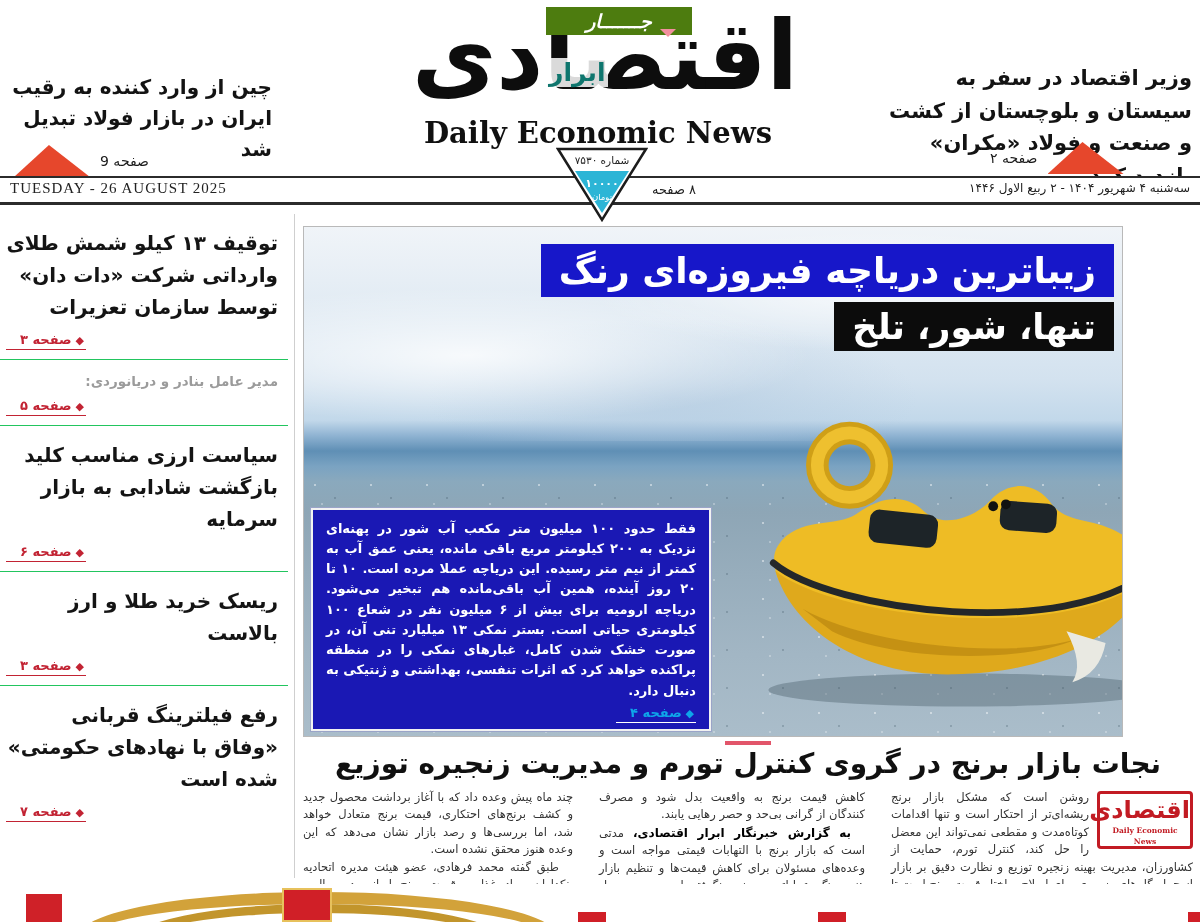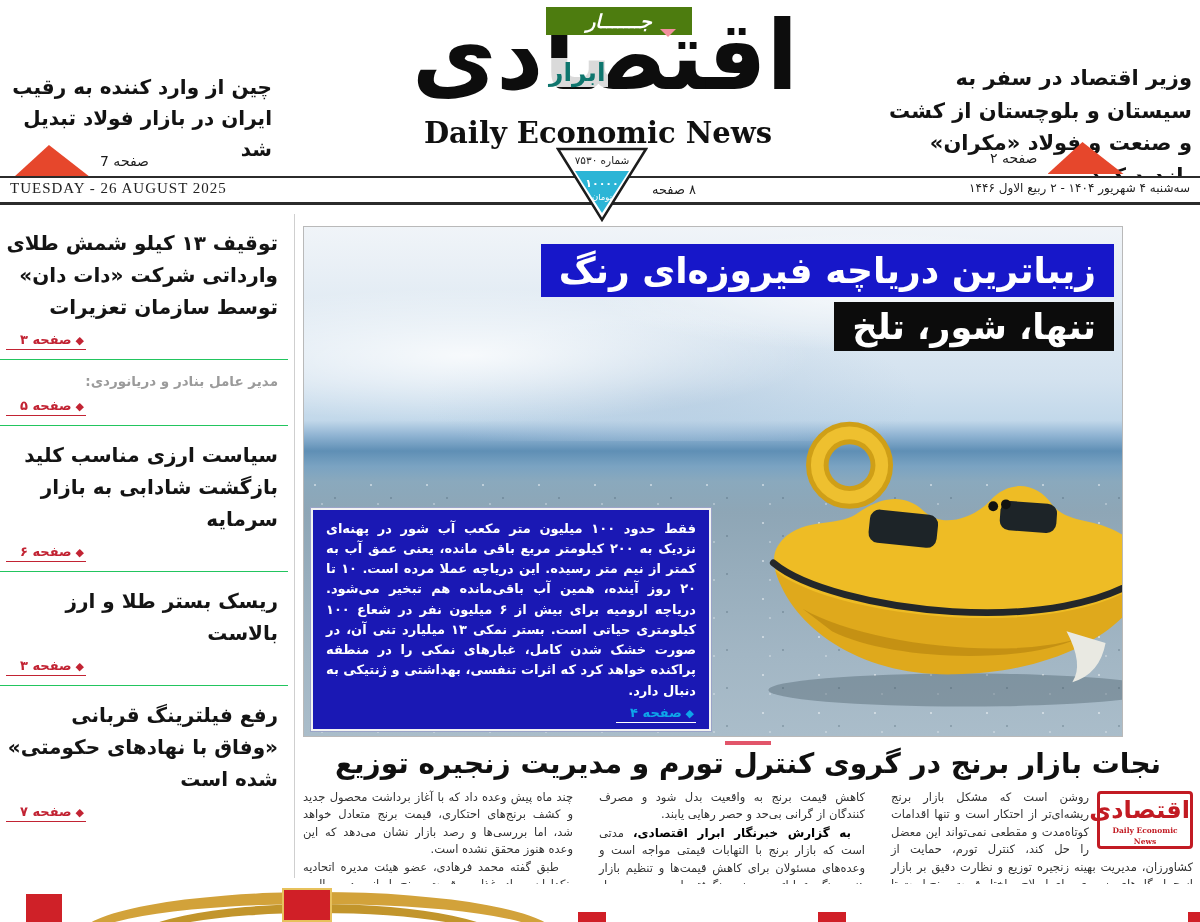--- a/index.html
+++ b/index.html
@@ -117,21 +117,21 @@
   .ad-tab3 { position:absolute; right:0px;  top:28px; width:12px; height:10px; background:#d01f27; }
 </style>
 </head>
 <body>
 
 <div id="canvas">
 
   <div id="head-left" class="side-head">چین از وارد کننده به رقیب ایران در بازار فولاد تبدیل شد</div>
   <div id="pgrow-left" class="pgrow">
     <span class="tri-up"></span>
-    <span>صفحه 7</span>
+    <span>صفحه 9</span>
   </div>
 
   <div id="head-right" class="side-head">وزیر اقتصاد در سفر به سیستان و بلوچستان از کشت و صنعت و فولاد «مکران» بازدید کرد</div>
   <div id="pgrow-right" class="pgrow">
     <span>صفحه ۲</span>
     <span class="tri-up"></span>
   </div>
 
   <div id="masthead">
     <div id="stamp">جـــــــار</div>
@@ -165,21 +165,21 @@
       <span class="sb-kicker">مدیر عامل بنادر و دریانوردی:</span>
       <div class="mk-row"><span class="mk">صفحه ۵</span></div>
     </div>
 
     <div class="sb-item">
       <span class="sb-title">سیاست ارزی مناسب کلید بازگشت شادابی به بازار سرمایه</span>
       <div class="mk-row"><span class="mk">صفحه ۶</span></div>
     </div>
 
     <div class="sb-item">
-      <span class="sb-title">ریسک بستر طلا و ارز بالاست</span>
+      <span class="sb-title">ریسک خرید طلا و ارز بالاست</span>
       <div class="mk-row"><span class="mk">صفحه ۳</span></div>
     </div>
 
     <div class="sb-item">
       <span class="sb-title">رفع فیلترینگ قربانی «وفاق با نهادهای حکومتی» شده است</span>
       <div class="mk-row"><span class="mk">صفحه ۷</span></div>
     </div>
 
   </div>
 

